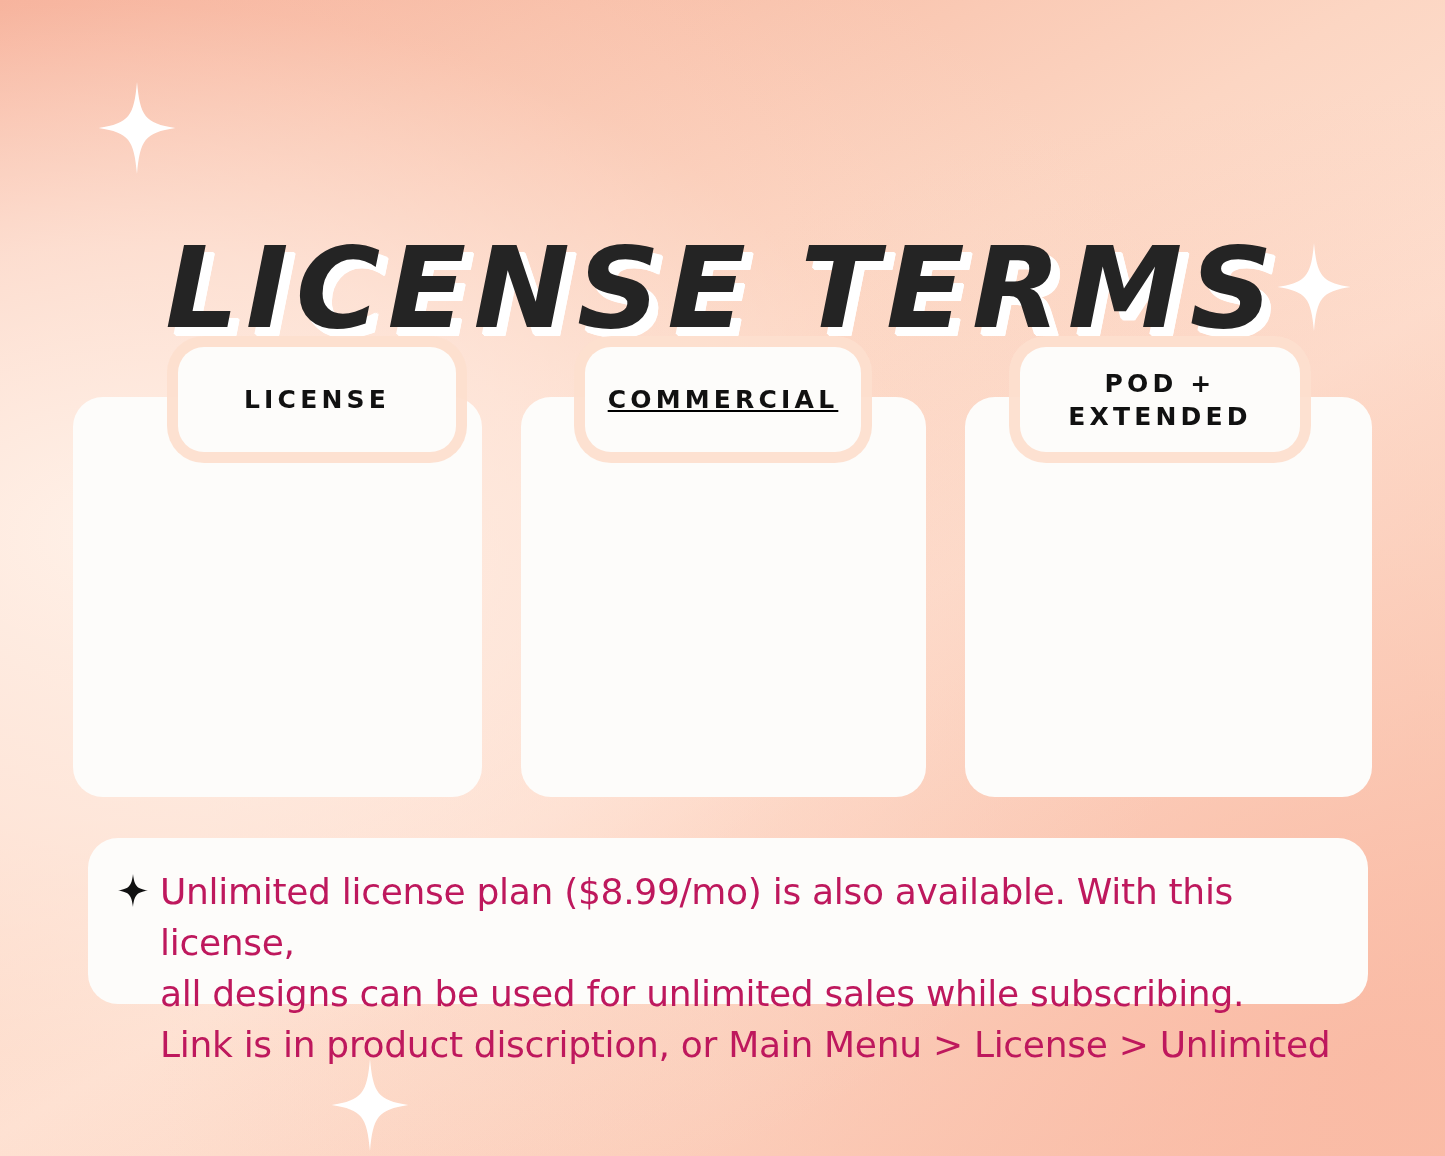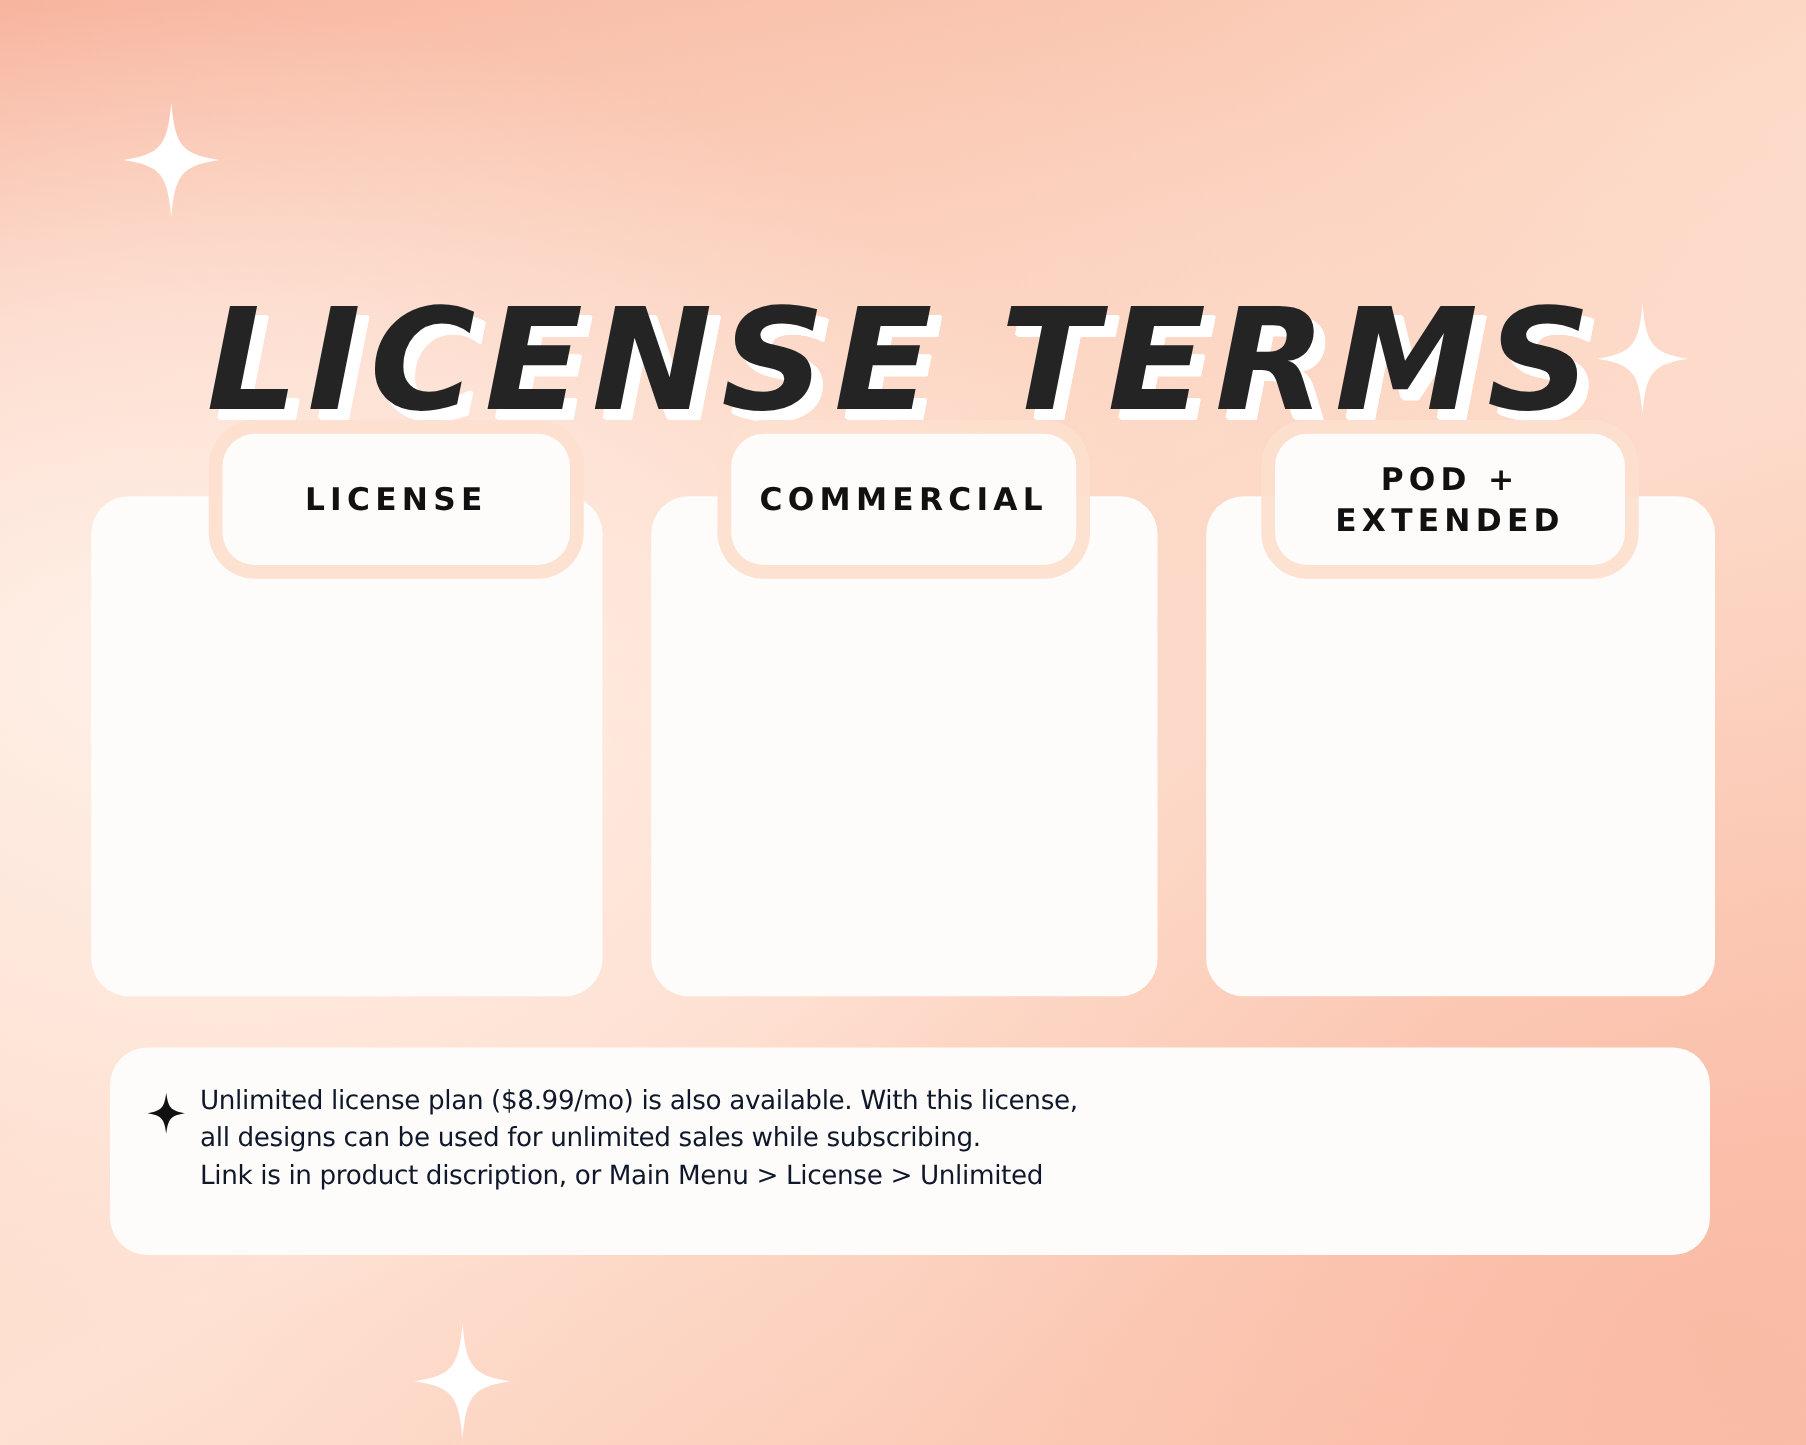--- a/index.html
+++ b/index.html
@@ -145,21 +145,21 @@
     letter-spacing: -0.3px;
   }
 
   
   #tier-personal .tier-head   { left: 105px; }
   #tier-personal .tier-list   { top: 126px; left: 22px; }
   #tier-personal .bullet:first-child { margin-bottom: 44px; }
 
   
   #tier-commercial { width: 405px; }
-  #tier-commercial .tier-head { left: 64px; width: 276px; }
+  #tier-commercial .tier-head { left: 64px; width: 276px; text-decoration: underline; }
   #tier-commercial .tier-body { width: 405px; left: 0; }
   #tier-commercial .tier-list { top: 126px; left: 30px; }
   #tier-commercial .bullet:first-child { margin-bottom: 44px; }
 
   
   #tier-pod { width: 407px; }
   #tier-pod .tier-head { left: 55px; width: 280px; }
   #tier-pod .tier-body { width: 407px; left: 0; }
   #tier-pod .tier-list { top: 126px; left: 28px; }
   #tier-pod .bullet:first-child { margin-bottom: 100px; }
@@ -180,23 +180,23 @@
     align-items: flex-start;
     padding: 28px 0 0 30px;
   }
   #banner .bullet-icon {
     width: 34px;
     margin-right: 8px;
     padding-top: 8px;
   }
   #banner-text {
     font-family: "DejaVu Sans", sans-serif;
-    font-size: 21px;
+    font-size: 36px;
     font-weight: 400;
-    color: #0f172a;
+    color: #be185d;
     line-height: 1.42;
     white-space: pre-line;
     letter-spacing: -0.3px;
   }
 </style>
 </head>
 <body>
 
 <div id="poster">
 

